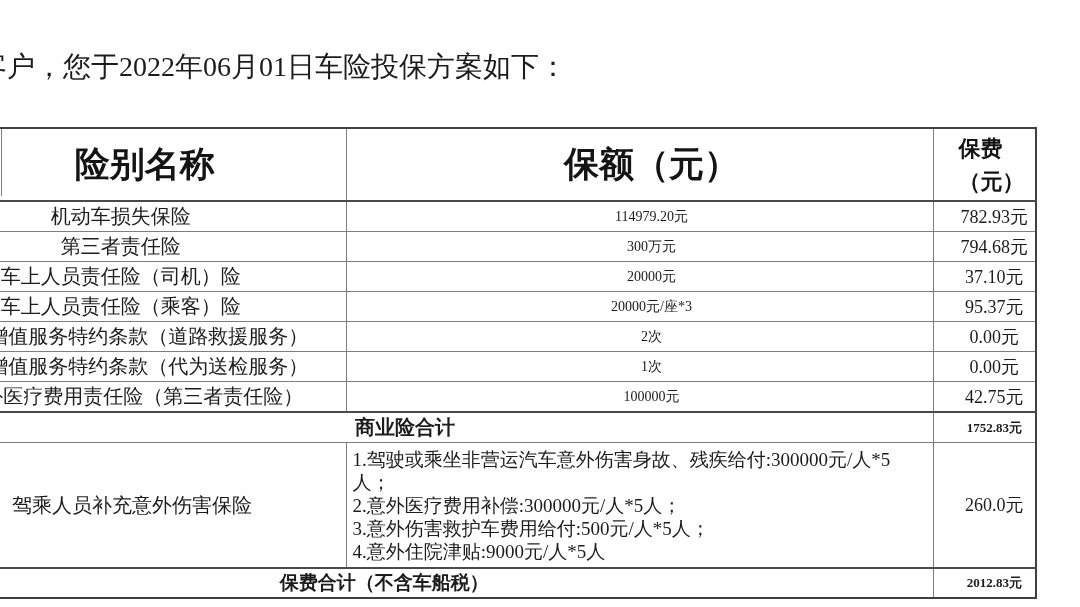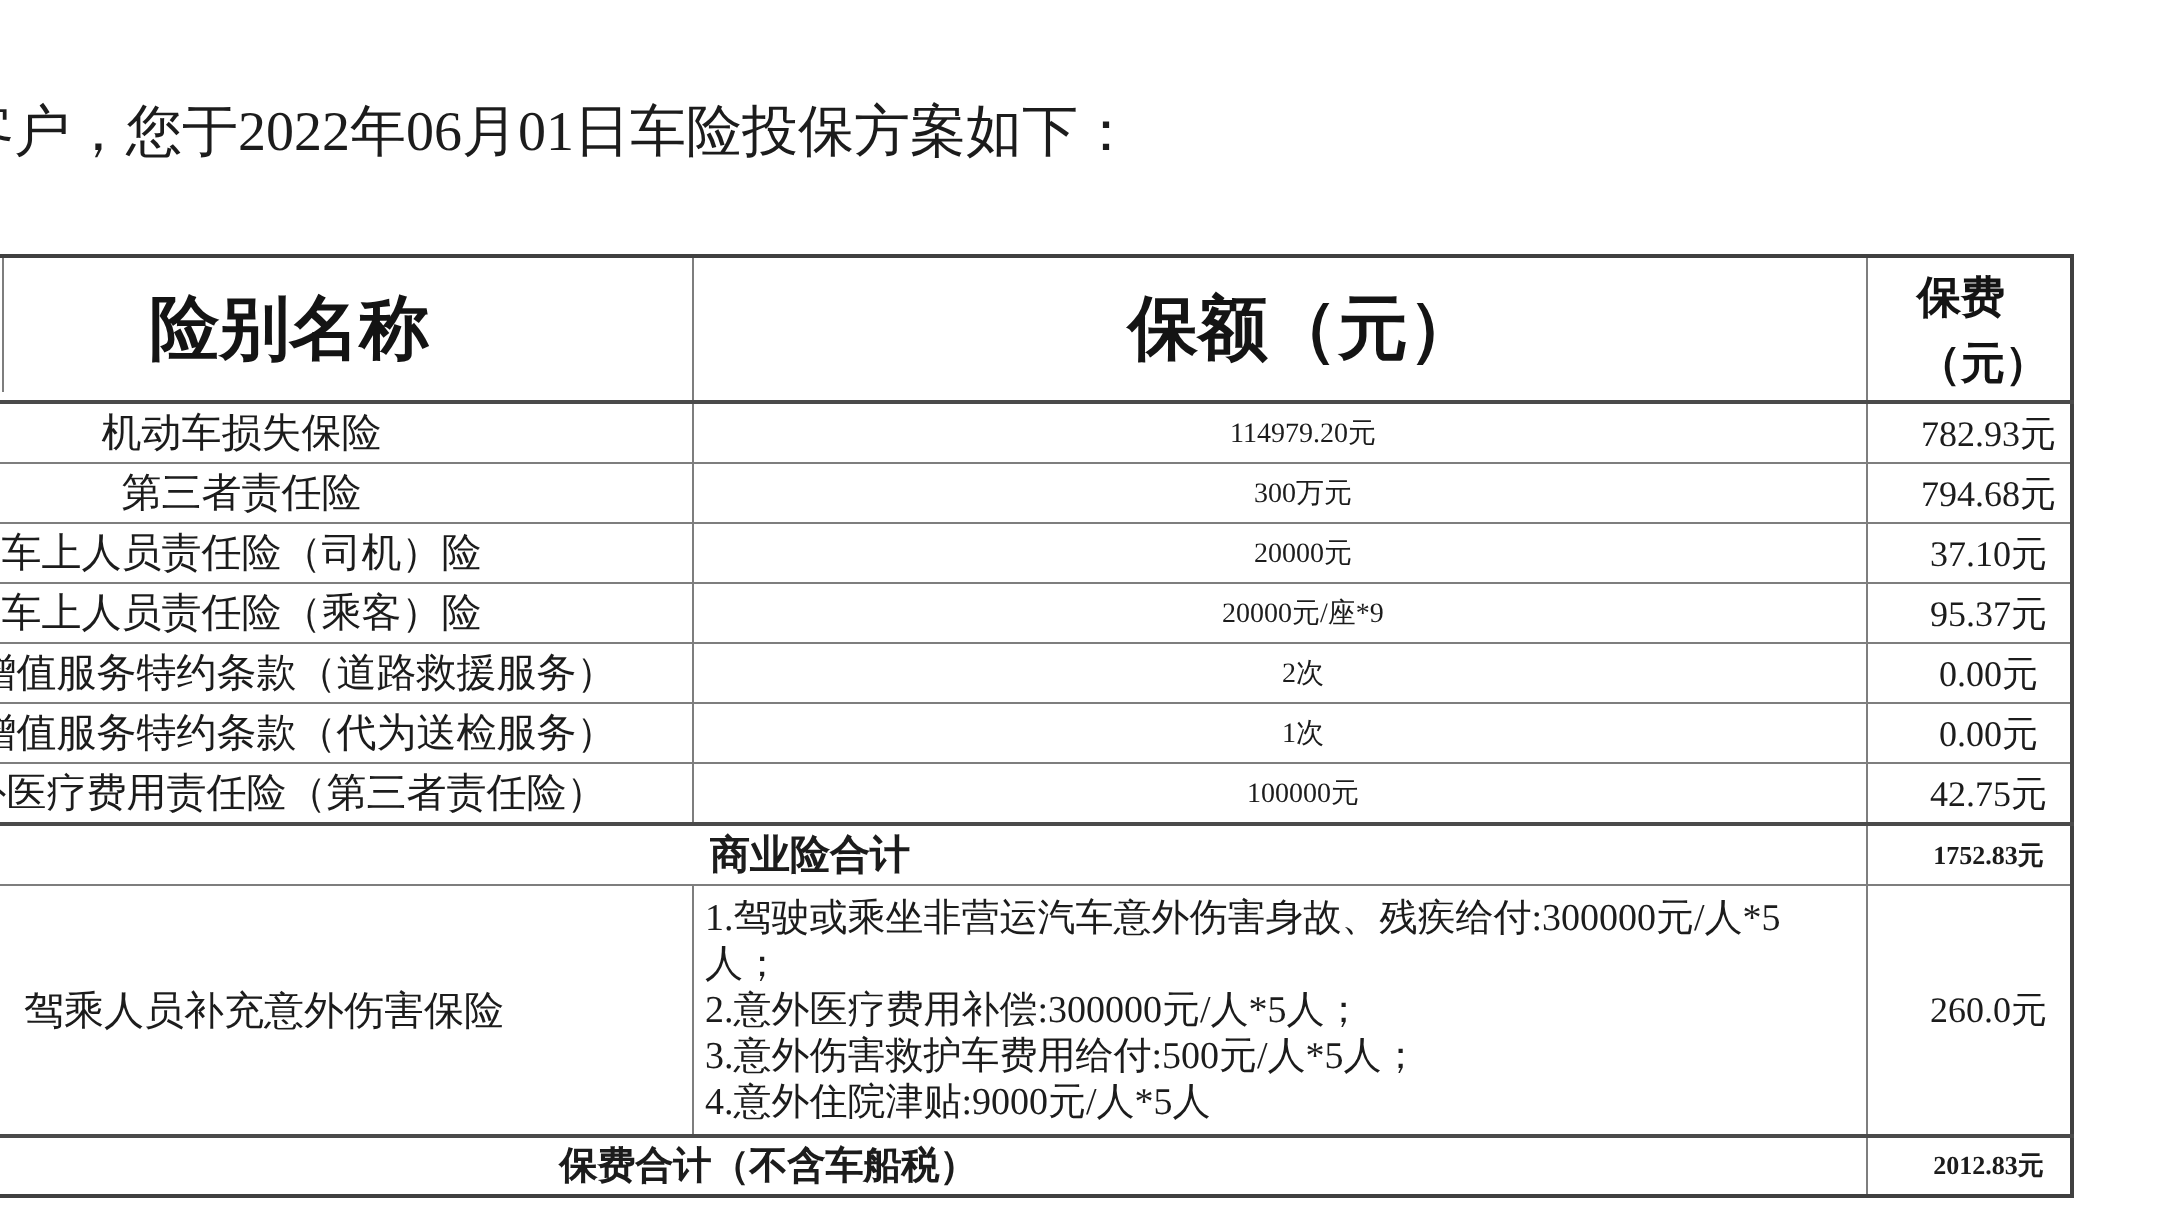--- a/index.html
+++ b/index.html
@@ -152,21 +152,21 @@
           <td class="amount">300万元</td>
           <td class="premium">794.68元</td>
         </tr>
         <tr class="body-row">
           <td class="name">车上人员责任险（司机）险</td>
           <td class="amount">20000元</td>
           <td class="premium">37.10元</td>
         </tr>
         <tr class="body-row">
           <td class="name">车上人员责任险（乘客）险</td>
-          <td class="amount">20000元/座*9</td>
+          <td class="amount">20000元/座*3</td>
           <td class="premium">95.37元</td>
         </tr>
         <tr class="body-row">
           <td class="name pad-a">增值服务特约条款（道路救援服务）</td>
           <td class="amount">2次</td>
           <td class="premium">0.00元</td>
         </tr>
         <tr class="body-row">
           <td class="name pad-a">增值服务特约条款（代为送检服务）</td>
           <td class="amount">1次</td>

